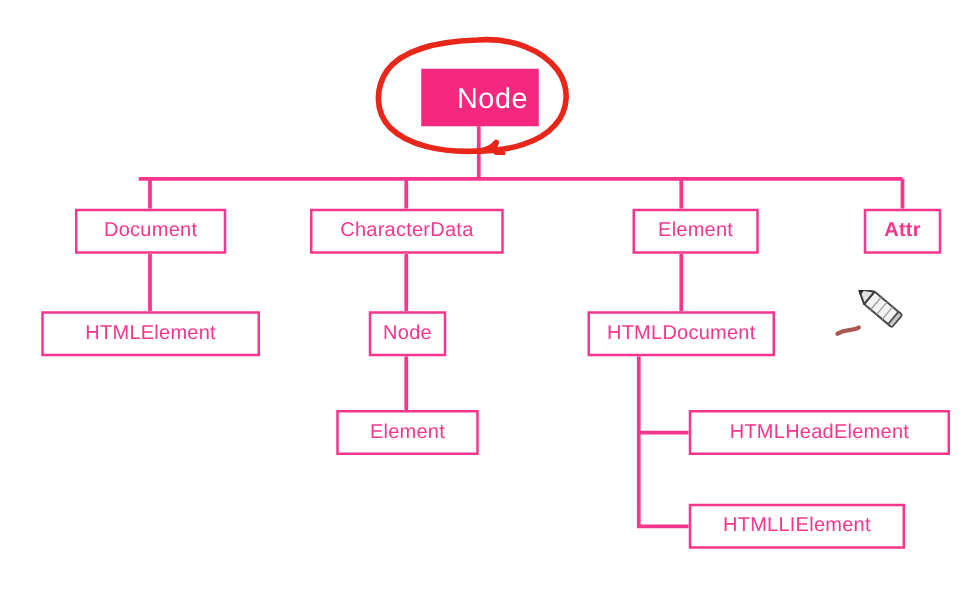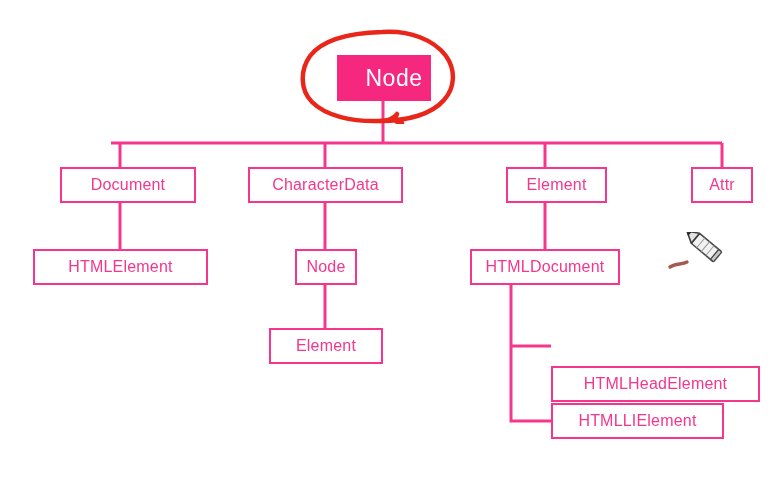--- a/index.html
+++ b/index.html
@@ -93,53 +93,53 @@
 
       <path d="M 511 285 L 511 421 L 551 421"></path>
       <path d="M 511 346 L 551 346"></path>
     </g>
   </svg>
 
   <div class="node-box root" style="left:337px; top:55px; width:94px; height:46px;padding-left:20px;">
     <span>Node</span>
   </div>
 
-  <div class="node-box" style="left:60px; top:167px; width:136px; height:36px;">
+  <div class="node-box" style="left:60px; top:167px; width:121px; height:36px;">
     <span>Document</span>
   </div>
 
   <div class="node-box" style="left:248px; top:167px; width:155px; height:36px;">
     <span>CharacterData</span>
   </div>
 
   <div class="node-box" style="left:494px; top:167px; width:101px; height:36px;margin-left:12px;">
     <span>Element</span>
   </div>
 
-  <div class="node-box" style="left:691px; top:167px; width:62px; height:36px;">
+  <div class="node-box" style="left:691px; top:167px; width:62px; height:36px;font-weight:bold;">
     <span>Attr</span>
   </div>
 
   <div class="node-box" style="left:33px; top:249px; width:175px; height:36px;">
     <span>HTMLElement</span>
   </div>
 
   <div class="node-box" style="left:295px; top:249px; width:62px; height:36px;">
     <span>Node</span>
   </div>
 
   <div class="node-box" style="left:470px; top:249px; width:150px; height:36px;">
     <span>HTMLDocument</span>
   </div>
 
   <div class="node-box" style="left:269px; top:328px; width:114px; height:36px;">
     <span>Element</span>
   </div>
 
-  <div class="node-box" style="left:551px; top:328px; width:209px; height:36px;margin-top:38px;">
+  <div class="node-box" style="left:551px; top:328px; width:209px; height:36px;">
     <span>HTMLHeadElement</span>
   </div>
 
   <div class="node-box" style="left:551px; top:403px; width:173px; height:36px;">
     <span>HTMLLIElement</span>
   </div>
 
   <svg id="annotation-circle" viewBox="0 0 162 96" xmlns="http://www.w3.org/2000/svg">
     <path d="M 84 4
              C 112 2 136 12 148 28

